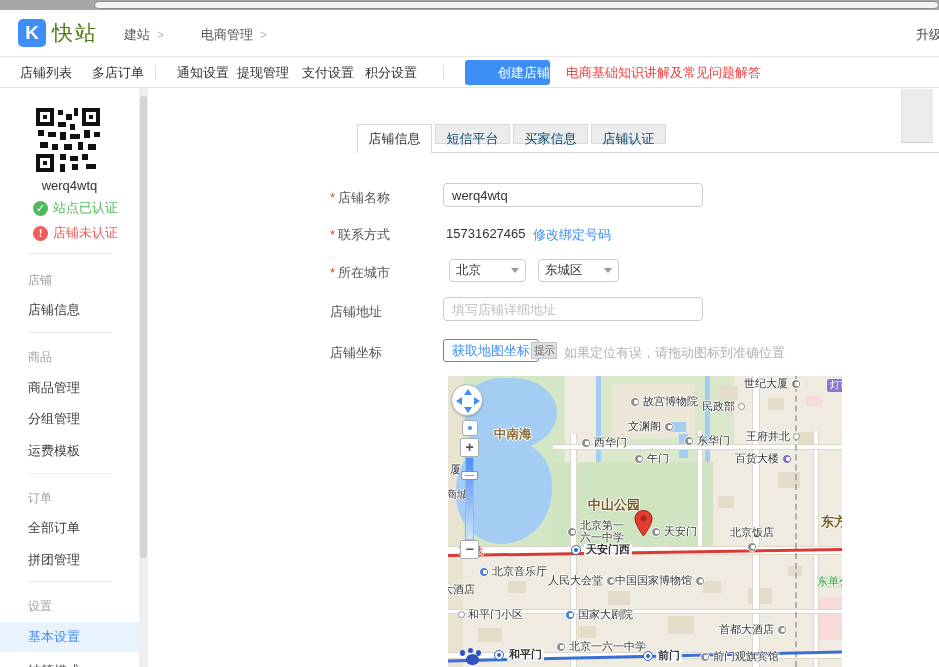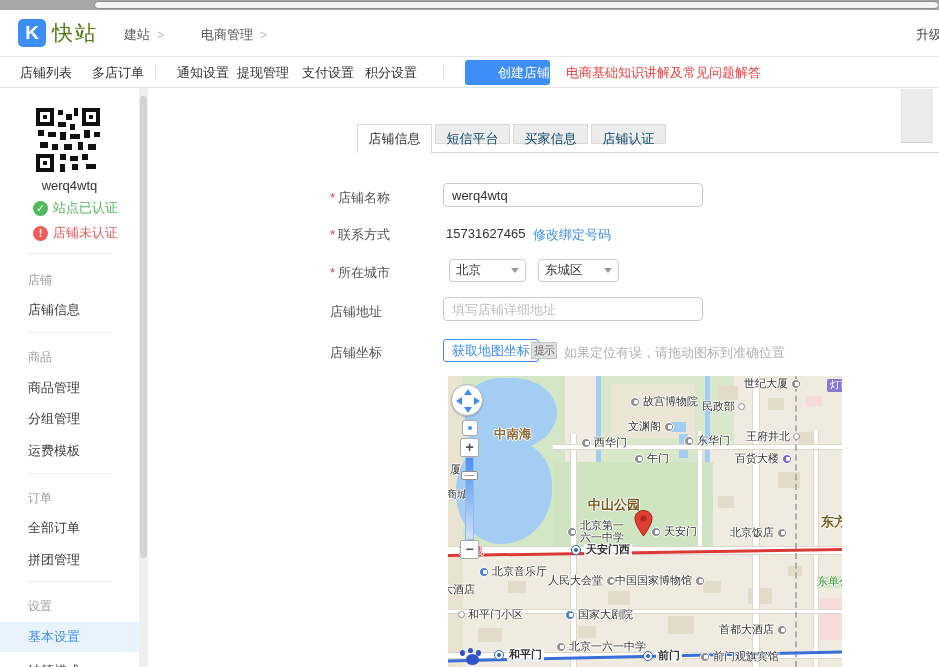--- a/index.html
+++ b/index.html
@@ -414,21 +414,21 @@
       <span class="mtext">国家大剧院</span>
     </div>
     <div class="mlabel" style="left: 108px; top: 265px;">
       <span class="micon icon-school"></span>
       <span class="mtext">北京一六一中学</span>
     </div>
     <div class="mlabel" style="left: 271px; top: 248px;">
       <span class="mtext">首都大酒店</span>
       <span class="micon icon-hotel"></span>
     </div>
-    <div class="mlabel" style="left: 282px; top: 151px;">
+    <div class="mlabel" style="left: 282px; top: 151px; flex-direction: column;">
       <span class="mtext">北京饭店</span>
       <span class="micon icon-hotel"></span>
     </div>
     <div class="mlabel park" style="left: 363px; top: 139px;">
       <span class="mtext">东方广</span>
     </div>
     <div class="mlabel green" style="left: 369px; top: 200px;">
       <span class="mtext">东单公</span>
     </div>
     <div class="mlabel station" style="left: 46px; top: 273px;">

